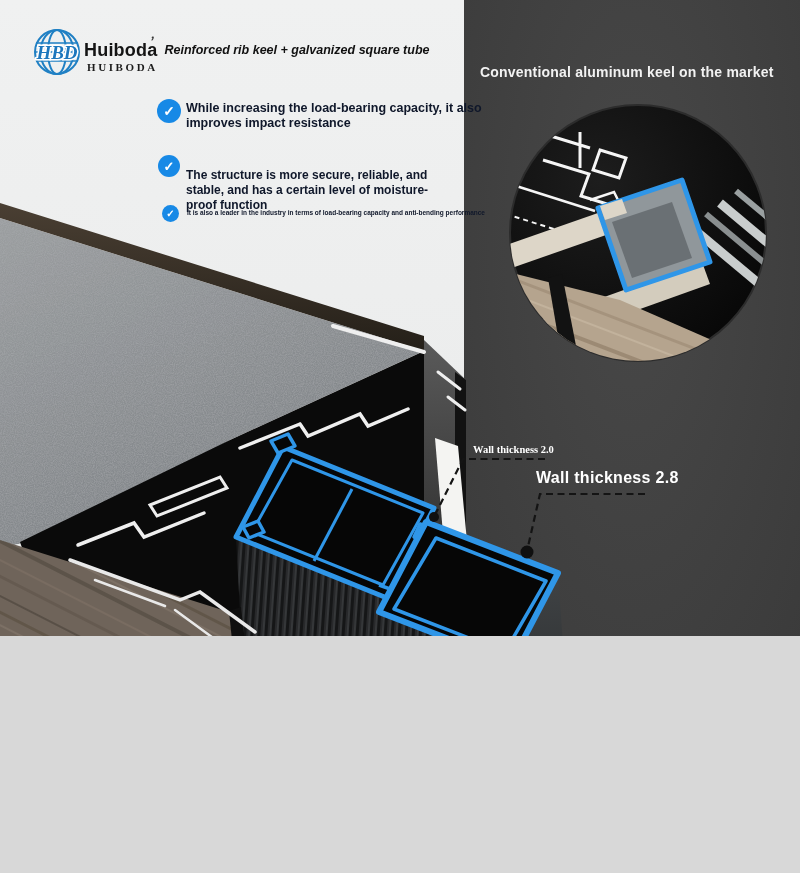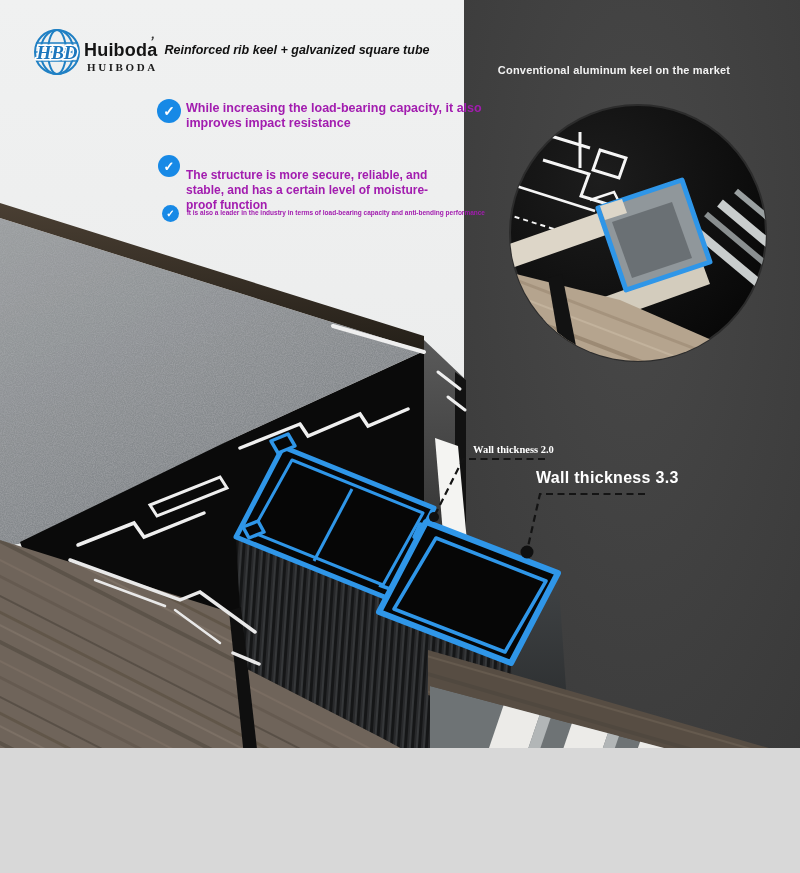--- a/index.html
+++ b/index.html
@@ -1,41 +1,41 @@
 <!DOCTYPE html>
 <html><head>
 <meta charset="utf-8">
 <style>
   html,body{margin:0;padding:0;background:#d8d8d8;}
   #stage{
-    position:relative;width:800px;height:748px;overflow:hidden;
+    position:relative;width:800px;height:636px;overflow:hidden;
     font-family:"Liberation Sans", sans-serif;
     background:#ededed;
   }
   .abs{position:absolute;}
   .scene{left:0;top:0;width:800px;height:873px;}
   
   .brand-name{left:84px;top:40px;font-size:18px;font-weight:bold;color:#141414;letter-spacing:.2px;}
   .brand-mark{left:150px;top:33px;font-size:14px;font-weight:bold;color:#3a3a3a;transform:rotate(14deg);}
   .brand-sub{left:87px;top:61px;font-size:11px;font-family:"Liberation Serif",serif;font-weight:bold;
              letter-spacing:2.6px;color:#1c1c1c;}
   
   .title{left:163px;top:42px;width:268px;text-align:center;font-size:12.5px;font-weight:bold;
          color:#111;line-height:1.3;font-style:italic;}
   .check{border-radius:50%;background:#1789e6;color:#fff;display:flex;align-items:center;
          justify-content:center;font-weight:bold;}
   .check-1{left:157px;top:99px;width:24px;height:24px;font-size:14px;}
   .check-2{left:158px;top:155px;width:22px;height:22px;font-size:13px;}
   .check-3{left:162px;top:205px;width:17px;height:17px;font-size:10px;}
-  .feat{color:#a21caf;font-weight:bold;}
+  .feat{color:#0f172a;font-weight:bold;}
   .feat-1{left:186px;top:101px;width:300px;font-size:12.5px;line-height:1.22;}
   .feat-2{left:186px;top:156px;width:252px;font-size:12px;line-height:1.25;margin-top:12px;}
   .feat-3{left:187px;top:209px;font-size:6.5px;font-weight:bold;white-space:nowrap;}
   
-  .right-heading{left:480px;top:64px;width:268px;text-align:center;font-size:11px;font-weight:bold;
+  .right-heading{left:480px;top:64px;width:268px;text-align:center;font-size:14px;font-weight:bold;
                  color:#f2f2f2;white-space:nowrap;letter-spacing:.2px;}
   
   .wall-small{left:473px;top:444px;font-size:10.5px;font-weight:bold;color:#fff;white-space:nowrap;font-family:Liberation Serif, serif;}
   .wall-large{left:536px;top:469px;font-size:16px;font-weight:bold;color:#fff;white-space:nowrap;
               letter-spacing:.3px;}
 </style>
 </head>
 <body>
 
 <div id="stage">
@@ -262,15 +262,15 @@
   <div class="abs feat feat-2">The structure is more secure, reliable, and stable, and has a certain level of moisture-proof function</div>
 
   <div class="abs check check-3">
     <span>✓</span>
   </div>
   <div class="abs feat feat-3">It is also a leader in the industry in terms of load-bearing capacity and anti-bending performance</div>
 
   <div class="abs right-heading">Conventional aluminum keel on the market</div>
 
   <div class="abs wall-small">Wall thickness 2.0</div>
-  <div class="abs wall-large">Wall thickness 3.3</div>
+  <div class="abs wall-large">Wall thickness 2.8</div>
 
 </div>
 
 </body></html>

